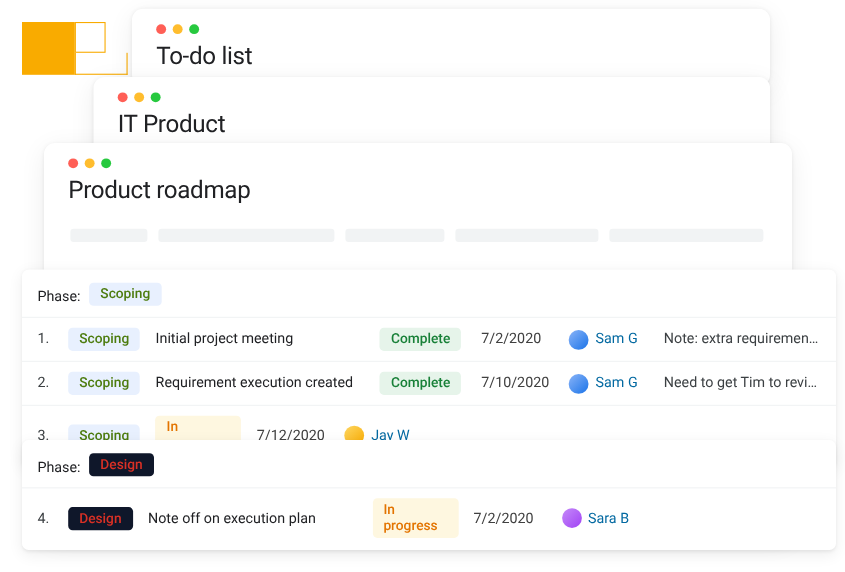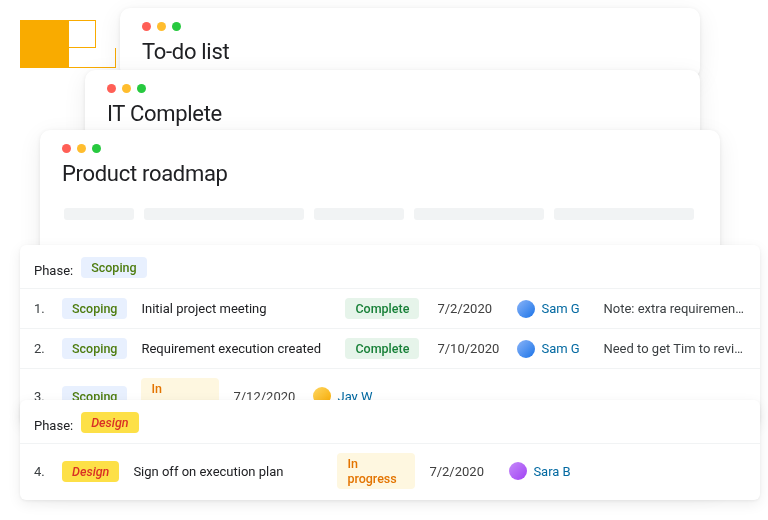--- a/index.html
+++ b/index.html
@@ -36,21 +36,21 @@
 
 .group { position: absolute; left: 20px; right: 0; background: #fff; border-radius: 6px; box-shadow: 0 1px 3px rgba(0,0,0,0.06), 0 4px 14px rgba(0,0,0,0.07); padding: 10px 0 2px; }
 .group1 { top: 245px; width: 740px; }
 .group2 { top: 400px; width: 740px; }
 
 .group-header { display: flex; align-items: flex-end; gap: 8px; font-size: 13px; padding: 2px 14px 10px; }
 .group-header .lbl { color: #202124; }
 
 .pill { display: inline-flex; align-items: center; padding: 3px 10px; border-radius: 4px; font-size: 12.5px; font-weight: 500; }
 .pill.scoping { background: #e8f0fe; color: #4d7c0f; }
-.pill.design { background: #fde047; color: #d93025; font-style: italic; }
+.pill.design { background: #0f172a; color: #d93025; }
 .pill.complete { background: #e6f4ea; color: #188038; }
 .pill.inprogress { background: #fef7e0; color: #e37400; }
 
 .row { display: flex; align-items: center; padding: 9px 14px; border-top: 1px solid #f1f3f4; font-size: 13px; color: #202124; gap: 14px; }
 .row .num { width: 14px; color: #3c4043; }
 .row .title { width: 190px; white-space: nowrap; overflow: hidden; text-overflow: ellipsis; }
 .row .status { width: 78px; }
 .row .date { width: 66px; color: #404040; }
 .row .assignee { width: 72px; display: flex; align-items: center; gap: 6px; color: #0369a1; }
 .row .note { flex: 1; color: #3c4043; white-space: nowrap; overflow: hidden; text-overflow: ellipsis; }
@@ -80,21 +80,21 @@
   </div>
   <div class="window-title">To-do list</div>
 </div>
 
 <div class="window win2">
   <div class="window-dots">
     <div class="dot red"></div>
     <div class="dot yellow"></div>
     <div class="dot green"></div>
   </div>
-  <div class="window-title">IT Complete</div>
+  <div class="window-title">IT Product</div>
 </div>
 
 <div class="window win3">
   <div class="window-dots">
     <div class="dot red"></div>
     <div class="dot yellow"></div>
     <div class="dot green"></div>
   </div>
   <div class="window-title">Product roadmap</div>
   <div class="placeholder-row">
@@ -149,21 +149,21 @@
       </div>
     </div>
     <div class="group group2">
       <div class="group-header">
         <span class="lbl">Phase:</span>
         <span class="pill design">Design</span>
       </div>
       <div class="row">
         <span class="num">4.</span>
         <span class="pill design">Design</span>
-        <span class="title">Sign off on execution plan</span>
+        <span class="title">Note off on execution plan</span>
         <span class="status"><span class="pill inprogress">In progress</span></span>
         <span class="date">7/2/2020</span>
         <span class="assignee">
           <span class="avatar a3"></span>
           <span>Sara B</span>
         </span>
         <span class="note"></span>
       </div>
     </div>
   </div>

